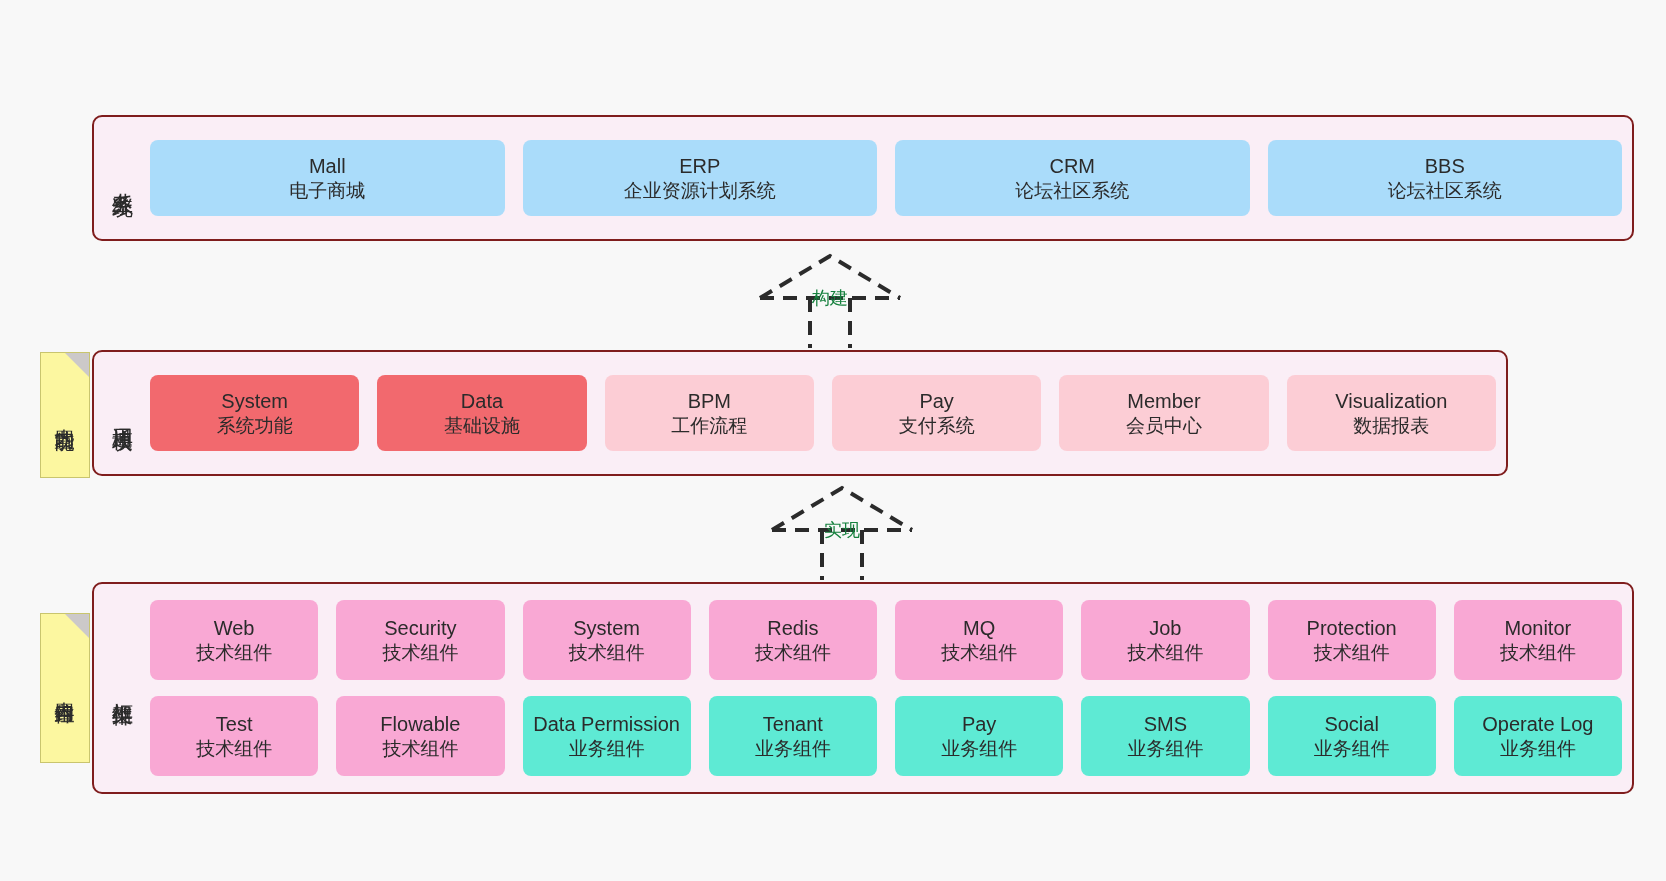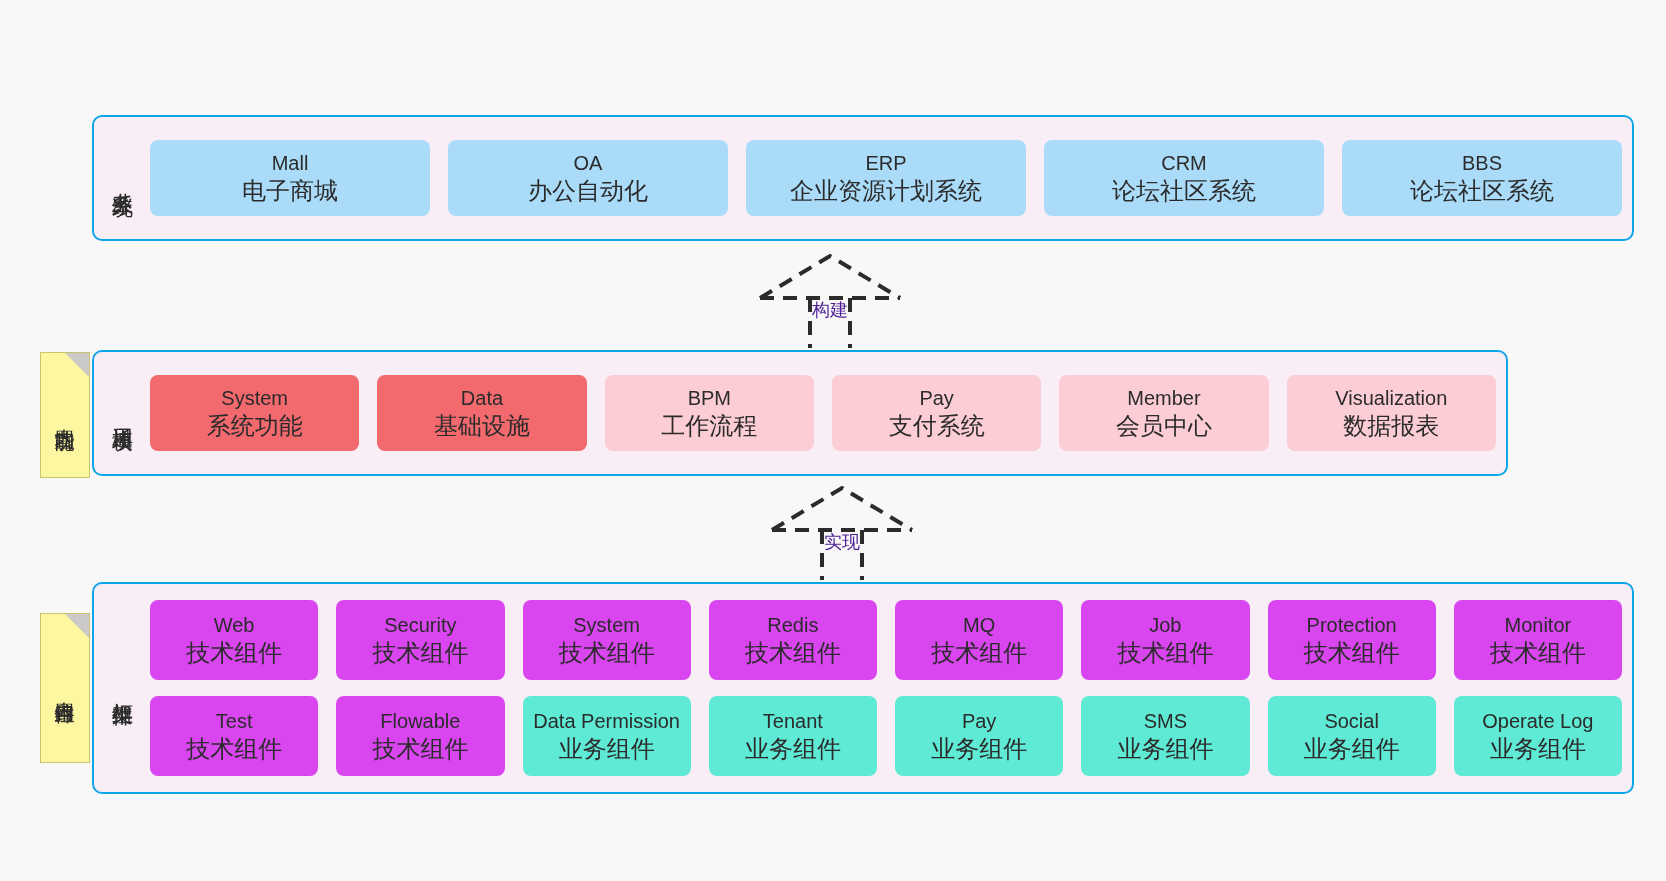--- a/index.html
+++ b/index.html
@@ -12,21 +12,21 @@
     position: relative;
     width: 1666px;
     height: 881px;
     background: #f8f8f8;
     overflow: hidden;
   }
 
   
   .layer {
     position: absolute;
-    border: 2px solid #0ea5e9;
+    border: 2px solid #7f1d1d;
     border-radius: 10px;
     background: #faeef6;
     display: flex;
     align-items: stretch;
   }
   .layer-title {
     width: 56px;
     flex: 0 0 56px;
     display: flex;
     align-items: center;
@@ -63,25 +63,25 @@
     display: flex;
     flex-direction: column;
     align-items: center;
     justify-content: center;
     text-align: center;
     color: #2b2b2b;
     line-height: 1.22;
     padding: 4px 6px;
   }
   .card .name { font-size: 20px; }
-  .card .sub  { font-size: 24px; }
+  .card .sub  { font-size: 19px; }
   .card.blue       { background: #aadcfa; }
   .card.red        { background: #f2696e; }
   .card.pink       { background: #fccdd5; }
-  .card.green      { background: #d946ef; justify-content: center; }
+  .card.green      { background: #f9a8d4; justify-content: center; }
   .card.lightgreen { background: #5eead4; }
 
   #layer-business  { left: 92px;  top: 115px; width: 1542px; height: 126px; }
   #layer-business .row { height: 76px; }
   #layer-modules   { left: 92px;  top: 350px; width: 1416px; height: 126px; }
   #layer-modules .row { height: 76px; }
   #layer-framework { left: 92px;  top: 582px; width: 1542px; height: 212px; }
   #layer-framework .row { height: 80px; }
 
   
@@ -116,47 +116,43 @@
   .arrow {
     position: absolute;
     width: 180px;
     height: 100px;
   }
   .arrow svg { display: block; width: 180px; height: 100px; }
   .arrow .arrow-label {
     position: absolute;
     left: 50%;
     transform: translateX(-50%);
-    top: 48px;
+    top: 36px;
     font-size: 18px;
-    color: #4c1d95;
+    color: #15803d;
     background: transparent;
     padding: 0 2px;
     white-space: nowrap;
     user-select: none;
   }
   #arrow-build   { left: 740px; top: 250px; }
   #arrow-realize { left: 752px; top: 482px; }
 </style>
 </head>
 <body>
 
 <div id="canvas">
 
   <div class="layer" id="layer-business">
     <div class="layer-title">业务系统</div>
     <div class="layer-body">
       <div class="row">
         <div class="card blue">
           <div class="name">Mall</div>
           <div class="sub">电子商城</div>
-        </div>
-        <div class="card blue">
-          <div class="name">OA</div>
-          <div class="sub">办公自动化</div>
         </div>
         <div class="card blue">
           <div class="name">ERP</div>
           <div class="sub">企业资源计划系统</div>
         </div>
         <div class="card blue">
           <div class="name">CRM</div>
           <div class="sub">论坛社区系统</div>
         </div>
         <div class="card blue">

